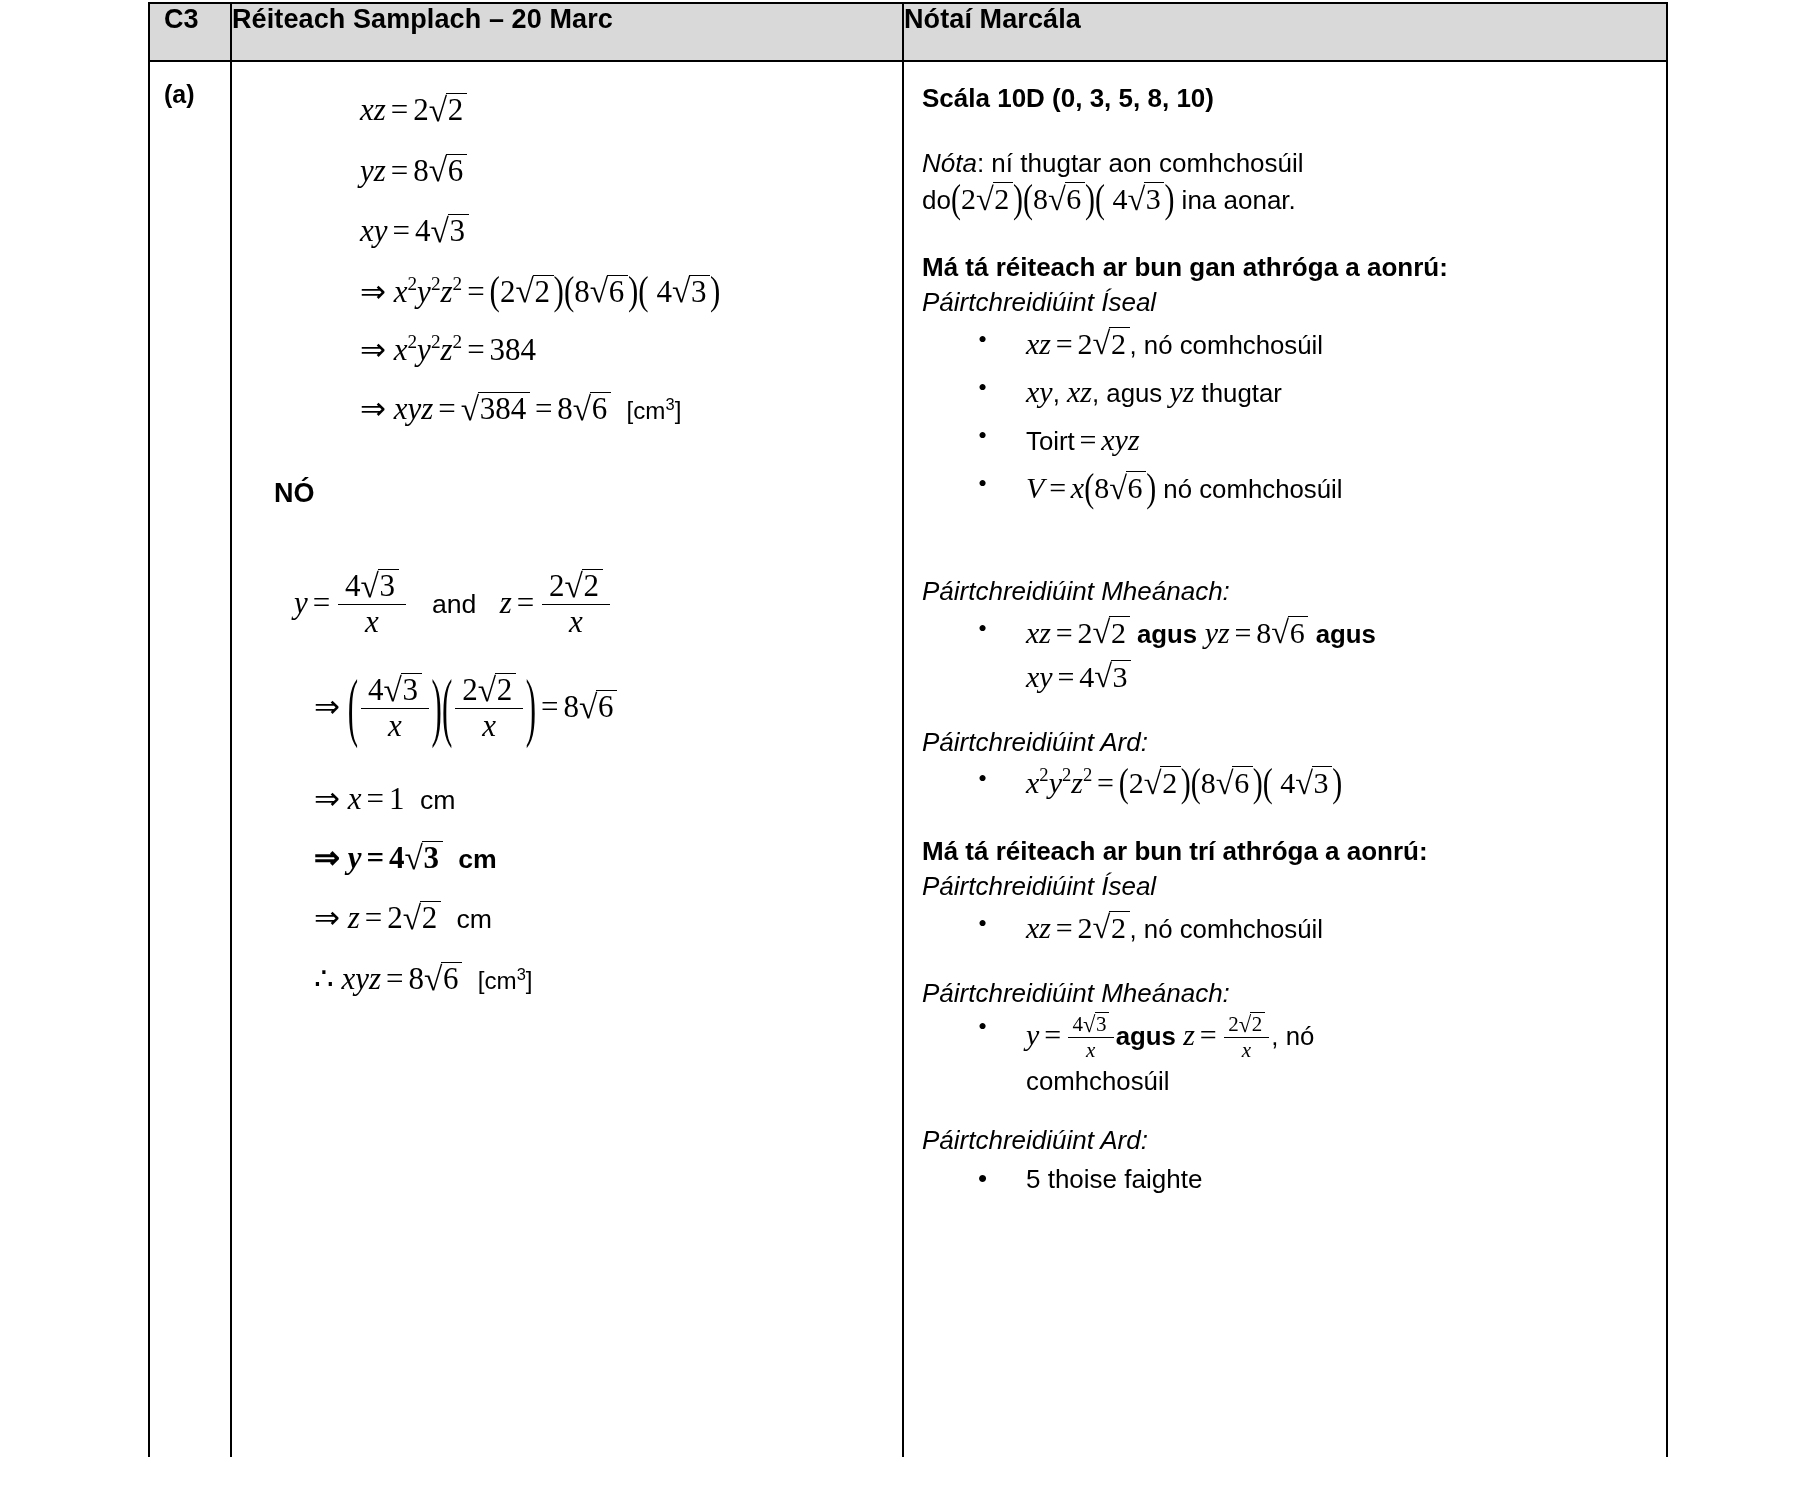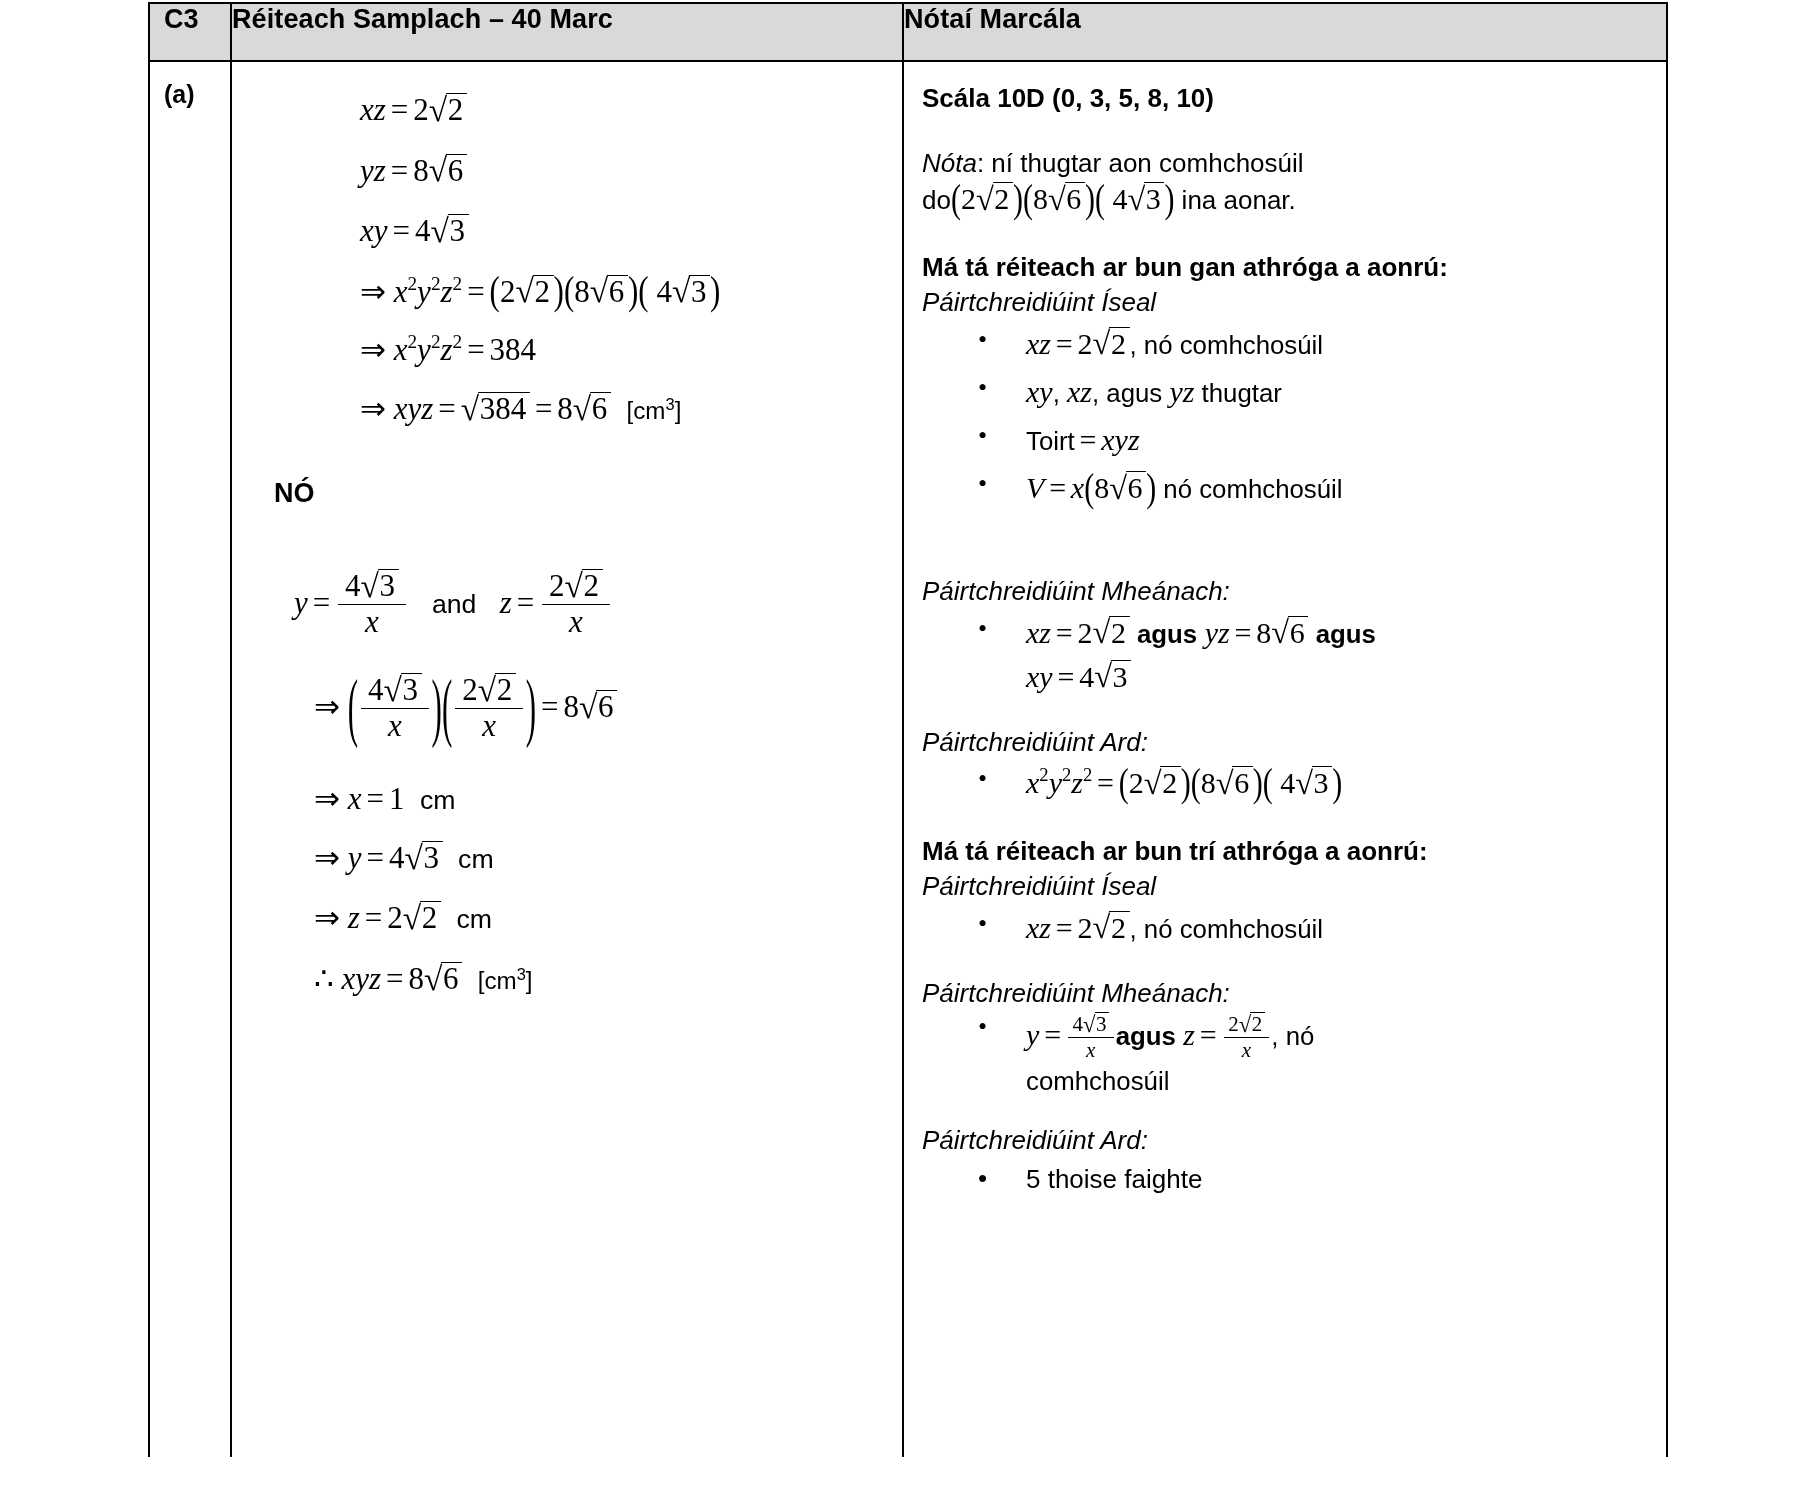--- a/index.html
+++ b/index.html
@@ -162,21 +162,21 @@
   <table class="marking-table">
     <colgroup>
       <col class="c-q">
         <col class="c-sol">
         <col class="c-notes">
     </colgroup>
 
     <thead>
       <tr>
         <th class="q-head">C3</th>
-        <th>Réiteach Samplach – 40 Marc</th>
+        <th>Réiteach Samplach – 20 Marc</th>
         <th>Nótaí Marcála</th>
       </tr>
     </thead>
 
     <tbody>
       <tr>
 
         <td class="q-cell">
           <span>(a)</span>
         </td>
@@ -217,21 +217,21 @@
             </div>
 
             <div class="eqline math" style="padding-left:40px;margin-bottom:38px;">
               <span class="arrow">⇒</span>&nbsp;<span class="bigp tall">(</span><span class="frac"><span class="num"><span class="mn">4</span><span class="sqrt"><span class="rad">√</span><span class="rand mn">3</span></span></span><span class="den mi">x</span></span><span class="bigp tall">)</span><span class="bigp tall">(</span><span class="frac"><span class="num"><span class="mn">2</span><span class="sqrt"><span class="rad">√</span><span class="rand mn">2</span></span></span><span class="den mi">x</span></span><span class="bigp tall">)</span><span class="op">=</span><span class="mn">8</span><span class="sqrt"><span class="rad">√</span><span class="rand mn">6</span></span>
             </div>
 
             <div class="eqline math" style="padding-left:40px;">
               <span class="arrow">⇒</span>&nbsp;<span class="mi">x</span><span class="op">=</span><span class="mn">1</span>&nbsp;&nbsp;<span class="upr">cm</span>
             </div>
 
-            <div class="eqline math" style="padding-left:40px;">
+            <div class="eqline math" style="padding-left:40px;font-weight:bold;">
               <span class="arrow">⇒</span>&nbsp;<span class="mi">y</span><span class="op">=</span><span class="mn">4</span><span class="sqrt"><span class="rad">√</span><span class="rand mn">3</span></span>&nbsp;&nbsp;<span class="upr">cm</span>
             </div>
 
             <div class="eqline math" style="padding-left:40px;">
               <span class="arrow">⇒</span>&nbsp;<span class="mi">z</span><span class="op">=</span><span class="mn">2</span><span class="sqrt"><span class="rad">√</span><span class="rand mn">2</span></span>&nbsp;&nbsp;<span class="upr">cm</span>
             </div>
 
             <div class="eqline math" style="padding-left:40px;">
               <span class="arrow">∴</span>&nbsp;<span class="mi">xyz</span><span class="op">=</span><span class="mn">8</span><span class="sqrt"><span class="rad">√</span><span class="rand mn">6</span></span>&nbsp;&nbsp;<span class="unit">[cm<sup>3</sup>]</span>
             </div>

